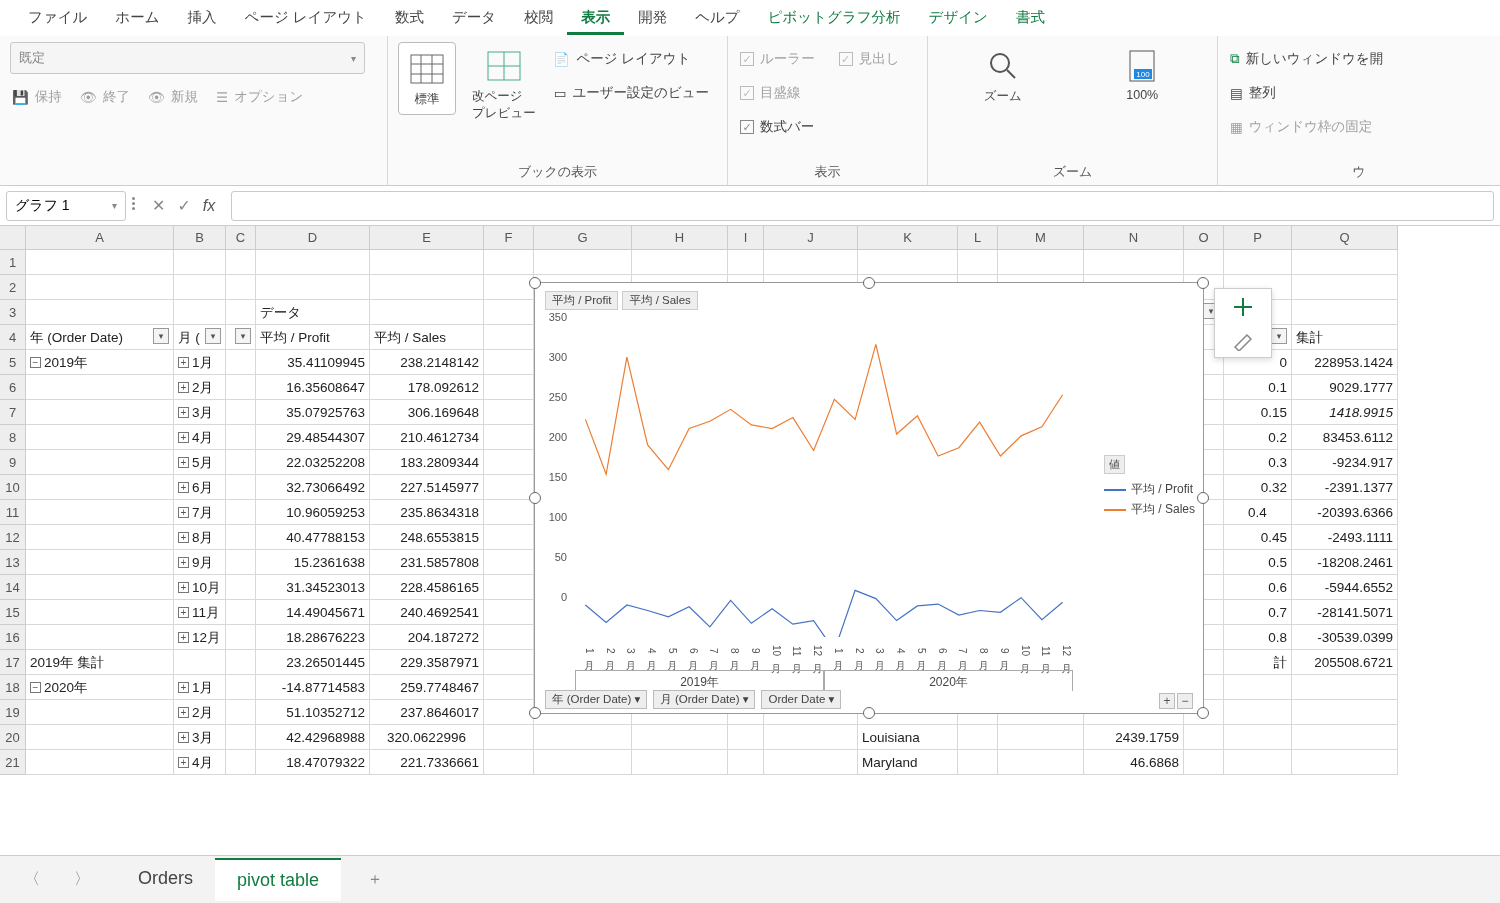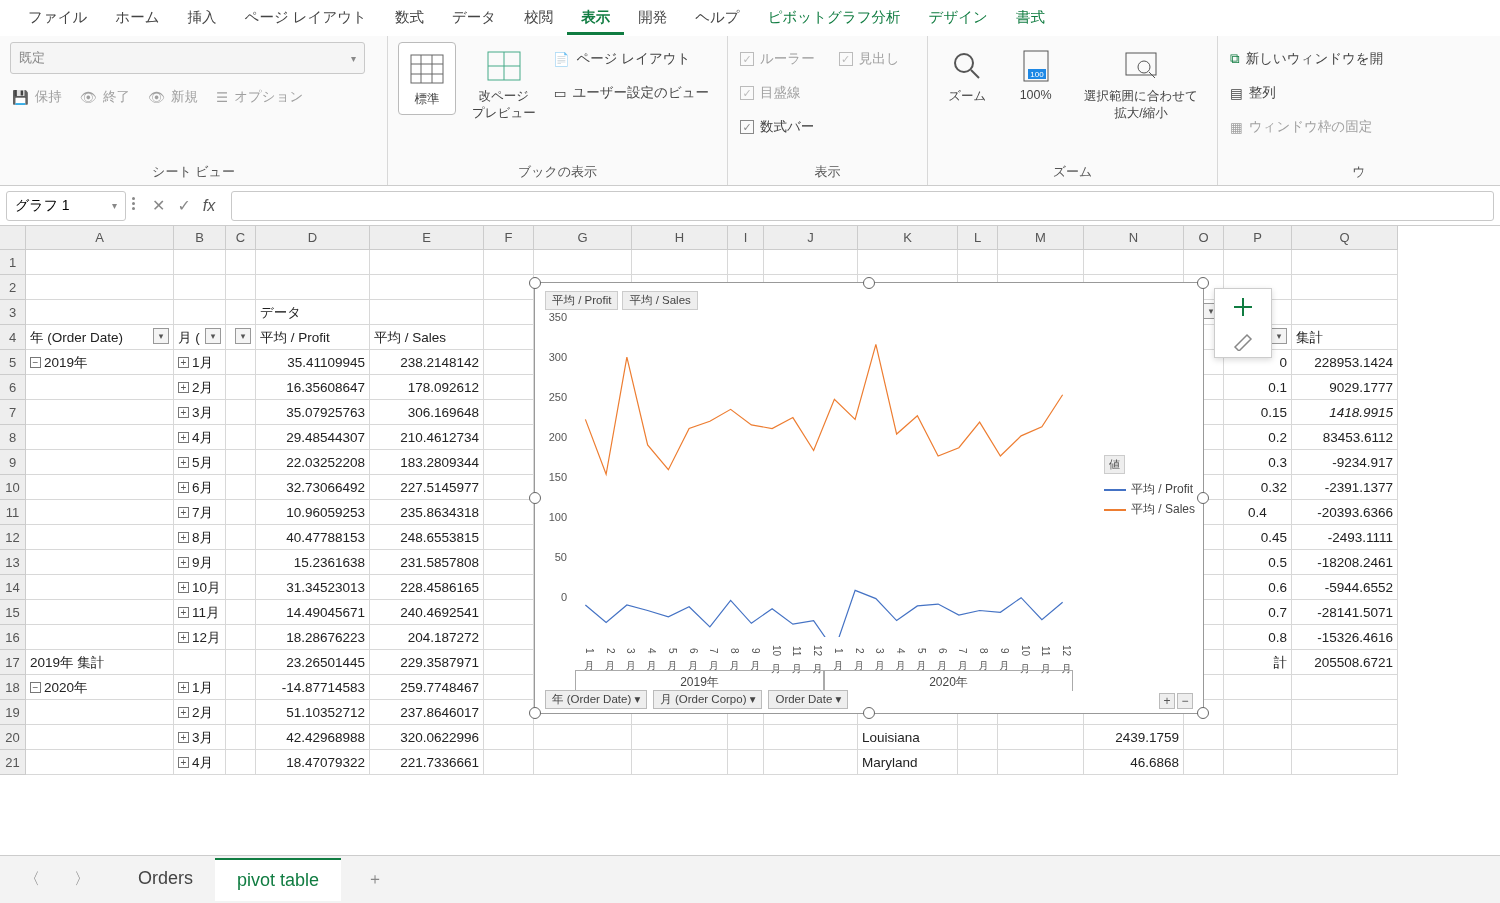--- a/index.html
+++ b/index.html
@@ -116,21 +116,20 @@
         <div class="small-row dis">
             <span>👁</span>
             <span>新規</span>
           </div>
         <div class="small-row dis">
             <span>☰</span>
             <span>オプション</span>
           </div>
       </div>
     </div>
-    <div class="rgroup-label">シート ビュー</div>
   </div>
 
   <div class="rgroup" style="width:340px">
     <div class="rgroup-main">
       <div class="btn large frame">
           <div class="ic">
             <svg width="34" height="30">
               <rect x="1" y="1" width="32" height="28" fill="none" stroke="#666"></rect>
               <line x1="11" y1="1" x2="11" y2="29" stroke="#666"></line>
               <line x1="22" y1="1" x2="22" y2="29" stroke="#666"></line>
@@ -141,21 +140,21 @@
           <span>標準</span>
         </div>
       <div class="btn large">
           <div class="ic">
             <svg width="34" height="30">
               <rect x="1" y="1" width="32" height="28" fill="none" stroke="#4a8"></rect>
               <line x1="17" y1="1" x2="17" y2="29" stroke="#4a8"></line>
               <line x1="1" y1="15" x2="33" y2="15" stroke="#4a8"></line>
             </svg>
           </div>
-          <span style="white-space:pre-line;text-align:center">改ページ
+          <span style="white-space:pre-line;">改ページ
 プレビュー</span>
         </div>
       <div style="display:flex;flex-direction:column;gap:8px;padding-top:4px">
         <div class="small-row">
             <span>📄</span>
             <span>ページ レイアウト</span>
           </div>
         <div class="small-row">
             <span>▭</span>
             <span>ユーザー設定のビュー</span>
@@ -202,31 +201,20 @@
         </div>
       <div class="btn large">
           <div class="ic">
             <svg width="28" height="34">
               <rect x="2" y="2" width="24" height="30" fill="none" stroke="#555"></rect>
               <rect x="6" y="20" width="18" height="10" fill="#1e88e5"></rect>
               <text x="15" y="28" font-size="8" fill="#fff" text-anchor="middle">100</text>
             </svg>
           </div>
           <span>100%</span>
-        </div>
-      <div class="btn large">
-          <div class="ic">
-            <svg width="34" height="30">
-              <rect x="2" y="2" width="30" height="22" fill="none" stroke="#555"></rect>
-              <circle cx="20" cy="16" r="6" fill="none" stroke="#555"></circle>
-              <line x1="25" y1="21" x2="31" y2="27" stroke="#555"></line>
-            </svg>
-          </div>
-          <span style="white-space:pre-line;text-align:center">選択範囲に合わせて
-拡大/縮小</span>
         </div>
     </div>
     <div class="rgroup-label">ズーム</div>
   </div>
 
   <div class="rgroup" style="border-right:none;flex:1">
     <div class="rgroup-main" style="flex-direction:column;gap:8px;align-items:flex-start;padding-top:4px">
       <div class="small-row">
           <span style="color:#107c41">⧉</span>
           <span>新しいウィンドウを開</span>
@@ -604,21 +592,21 @@
         <div class="cell" style="width: 98px;"></div>
         <div class="cell" style="width: 96px;"></div>
         <div class="cell" style="width: 36px;"></div>
         <div class="cell" style="width: 94px;"></div>
         <div class="cell" style="width: 100px;"></div>
         <div class="cell" style="width: 40px;"></div>
         <div class="cell" style="width: 86px;"></div>
         <div class="cell" style="width: 100px;"></div>
         <div class="cell" style="width: 40px;"></div>
         <div class="cell r" style="width: 68px;">0.8</div>
-        <div class="cell r" style="width: 106px;">-15326.4616</div>
+        <div class="cell r" style="width: 106px;">-30539.0399</div>
       </div>
       <div class="row">
         <div class="cell" style="width: 148px;">2019年 集計</div>
         <div class="cell" style="width: 52px;"></div>
         <div class="cell" style="width: 30px;"></div>
         <div class="cell r" style="width: 114px;">23.26501445</div>
         <div class="cell r" style="width: 114px;">229.3587971</div>
         <div class="cell" style="width: 50px;"></div>
         <div class="cell" style="width: 98px;"></div>
         <div class="cell" style="width: 96px;"></div>
@@ -668,21 +656,21 @@
         <div class="cell" style="width: 100px;"></div>
         <div class="cell" style="width: 40px;"></div>
         <div class="cell" style="width: 68px;"></div>
         <div class="cell" style="width: 106px;"></div>
       </div>
       <div class="row">
         <div class="cell" style="width: 148px;"></div>
         <div class="cell" style="width: 52px;"><span class="pm">+</span>3月</div>
         <div class="cell" style="width: 30px;"></div>
         <div class="cell r" style="width: 114px;">42.42968988</div>
-        <div class="cell r" style="width: 114px;">320.0622996</div>
+        <div class="cell r" style="width: 114px; text-align: center;">320.0622996</div>
         <div class="cell" style="width: 50px;"></div>
         <div class="cell" style="width: 98px;"></div>
         <div class="cell" style="width: 96px;"></div>
         <div class="cell" style="width: 36px;"></div>
         <div class="cell" style="width: 94px;"></div>
         <div class="cell" style="width: 100px;">Louisiana</div>
         <div class="cell" style="width: 40px;"></div>
         <div class="cell" style="width: 86px;"></div>
         <div class="cell r" style="width: 100px;">2439.1759</div>
         <div class="cell" style="width: 40px;"></div>
@@ -765,21 +753,21 @@
           <span class="sw" style="background:#4472c4"></span>
           <span>平均 / Profit</span>
         </div>
       <div class="li">
           <span class="sw" style="background:#ed7d31"></span>
           <span>平均 / Sales</span>
         </div>
     </div>
     <div class="pivotbtns">
       <span>年 (Order Date) ▾</span>
-        <span>月 (Order Corpo) ▾</span>
+        <span>月 (Order Date) ▾</span>
         <span>Order Date ▾</span>
     </div>
     <div class="pmright">
         <span>+</span>
         <span>−</span>
       </div>
     <div class="handle" style="left:-6px;top:-6px"></div>
       <div class="handle" style="right:-6px;top:-6px"></div>
     <div class="handle" style="left:-6px;bottom:-6px"></div>
       <div class="handle" style="right:-6px;bottom:-6px"></div>

